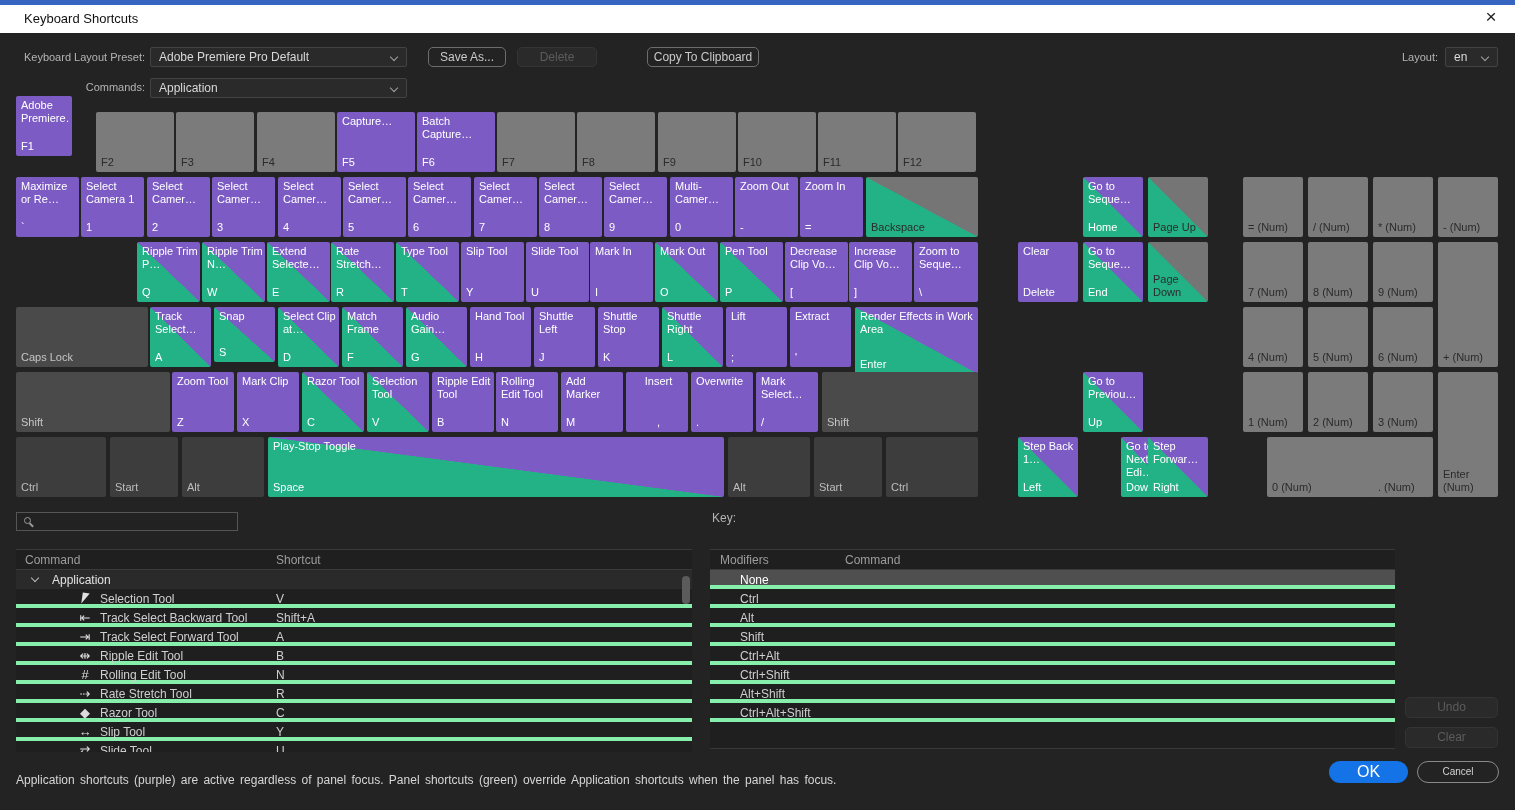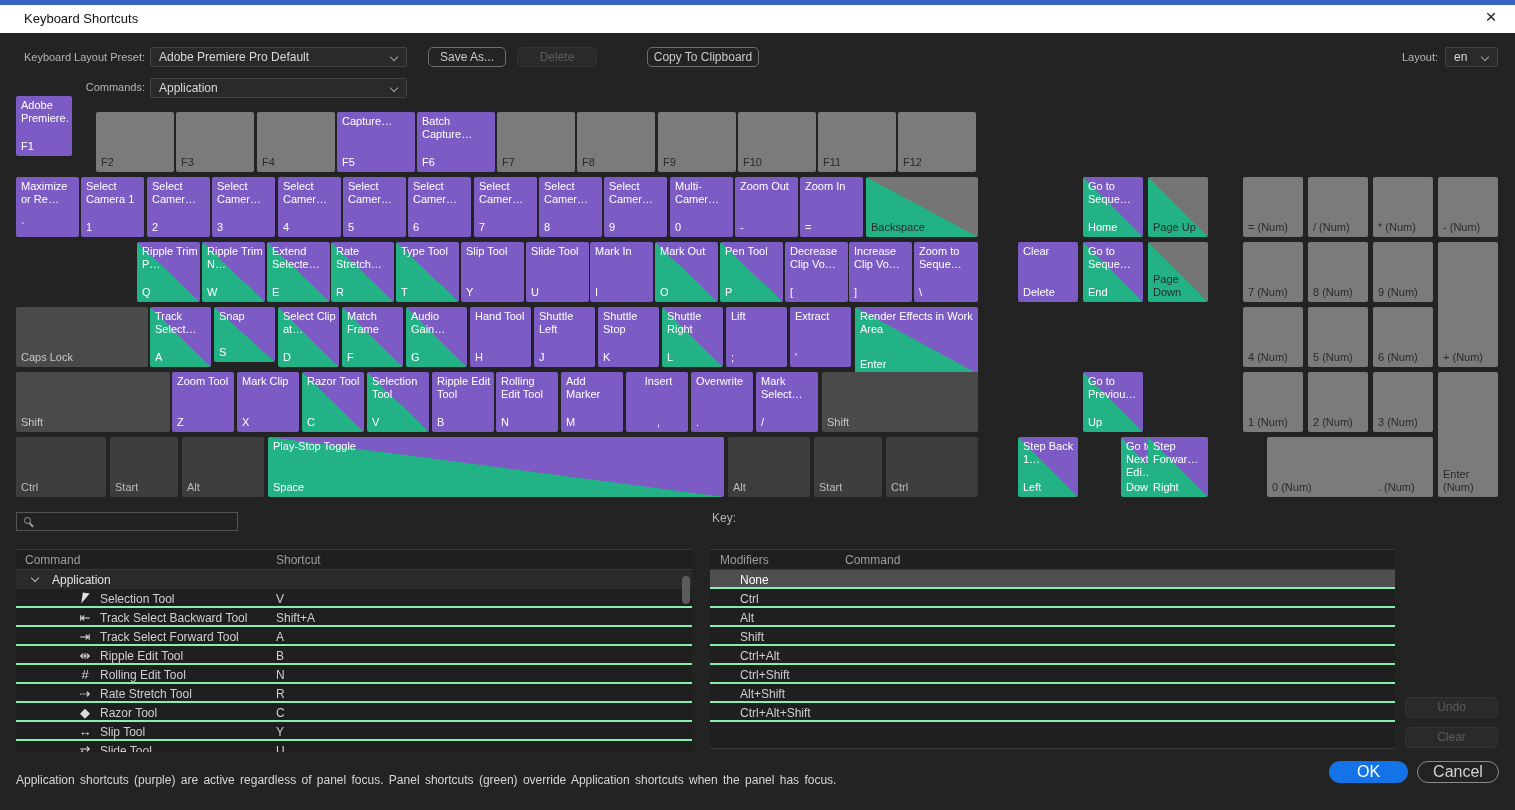--- a/index.html
+++ b/index.html
@@ -34,38 +34,38 @@
   
   .search { position:absolute; left:16px; top:512px; width:222px; height:19px; background:#222; border:1px solid #555; }
   .search input { position:absolute; left:22px; top:0; width:196px; height:17px; background:transparent; border:0; outline:none; color:#ddd; font-size:12px; }
   .mag { position:absolute; left:7px; top:4px; width:7px; height:7px; border:1.5px solid #9a9a9a; border-radius:50%; }
   .mag::after { content:""; position:absolute; width:5px; height:1.5px; background:#9a9a9a; transform:rotate(45deg); right:-4px; bottom:-2px; }
 
   
   .tbl { position:absolute; background:#1f1f1f; border-top:1px solid #3a3a3a; overflow:hidden; }
   .thead { position:relative; height:20px; border-bottom:1px solid #3a3a3a; font-size:12px; color:#9d9d9d; }
   .thead span { position:absolute; top:3px; }
-  .crow, .mrow { position:relative; height:19px; border-bottom:2px solid #86efac; font-size:12px; color:#cfcfcf; }
+  .crow, .mrow { position:relative; height:19px; border-bottom:4px solid #86efac; font-size:12px; color:#cfcfcf; }
   .grow { position:relative; height:19px; background:#2a2a2a; border-bottom:1px solid #2c2c2c; font-size:12px; color:#e2e2e2; }
   .grow .gchev { position:absolute; left:16px; top:5px; width:6px; height:6px; border-right:1.5px solid #bbb; border-bottom:1.5px solid #bbb; transform:rotate(45deg); }
   .grow .gname { position:absolute; left:36px; top:3px; }
   .crow .tool-glyph { position:absolute; left:60px; top:2px; width:18px; text-align:center; color:#dcdcdc; font-size:13px; }
   .crow .sel-cursor { top:4px; left:66px; width:0; height:0; border-top:11px solid #e0e0e0; border-right:7px solid transparent; transform:rotate(8deg); }
   .crow .cname { position:absolute; left:84px; top:3px; }
   .crow .cshort { position:absolute; left:260px; top:3px; }
   .mrow .mname { position:absolute; left:30px; top:3px; }
   .mrow .mcmd { position:absolute; left:135px; top:3px; }
   .mrow.sel { background:#4f4f4f; color:#fff; }
   .vscroll { position:absolute; right:2px; top:26px; width:8px; height:28px; background:#5b5b5b; border-radius:4px; }
 
   .keylbl { position:absolute; left:712px; top:511px; font-size:12px; color:#b4b4b4; }
 
   .footer-note { position:absolute; left:16px; top:773px; font-size:12px; color:#d6d6d6; word-spacing:2px; }
   .btn-ok { position:absolute; left:1329px; top:761px; width:79px; height:22px; background:#1473e6; border-radius:11px; color:#fff; font-size:16px; text-align:center; line-height:22px; }
-  .btn-cancel { position:absolute; left:1417px; top:761px; width:82px; height:22px; border:1px solid #8a8a8a; border-radius:11px; color:#d2d2d2; font-size:16px; text-align:center; line-height:20px; }
+  .btn-cancel { position:absolute; left:1417px; top:761px; width:82px; height:22px; border:1px solid #8a8a8a; border-radius:11px; color:#d2d2d2; font-size:10px; text-align:center; line-height:20px; }
 </style>
 </head>
 <body>
 
 <div class="topstrip"></div>
 <div class="titlebar">
   <span class="ttl">Keyboard Shortcuts</span>
   <span class="close">×</span>
 </div>
 

